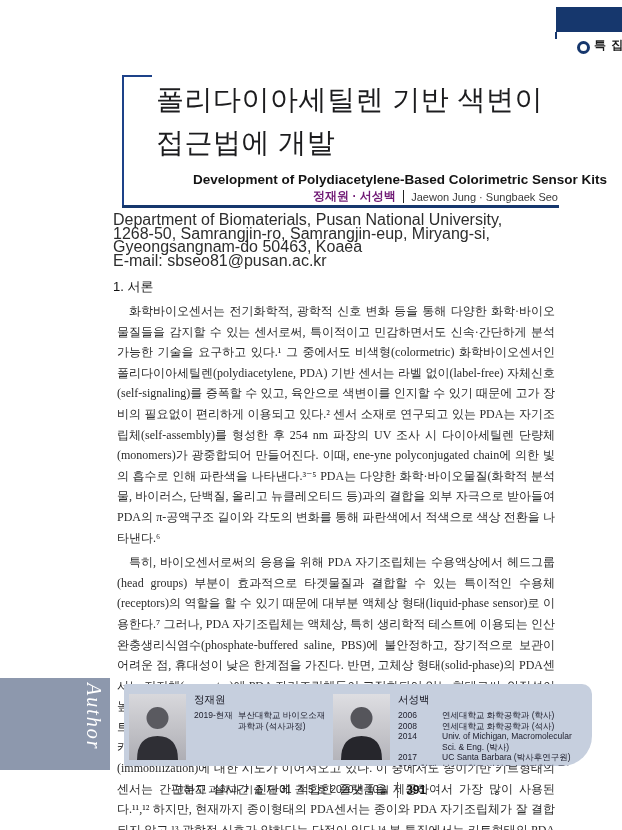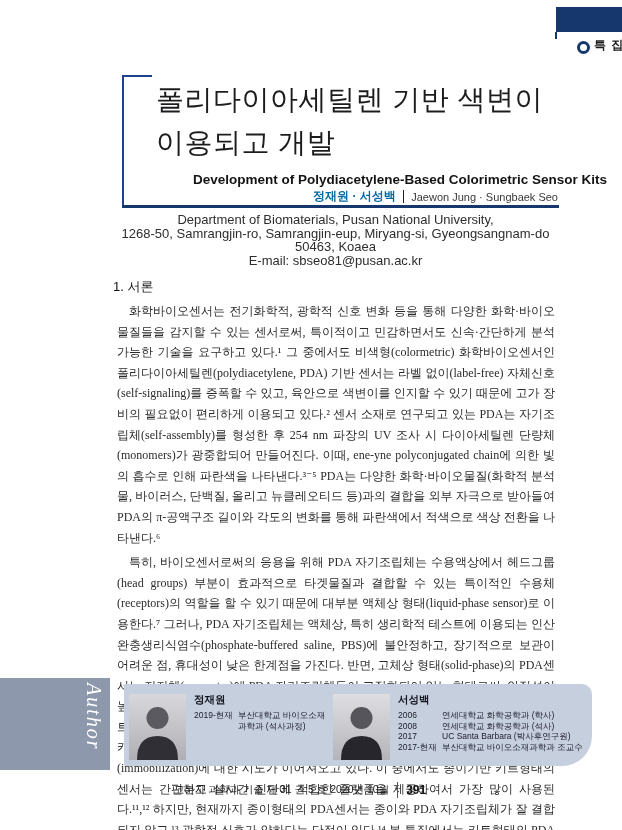--- a/index.html
+++ b/index.html
@@ -16,46 +16,46 @@
   .badge-label{font-size:12px;font-weight:bold;color:#1b1b1b;letter-spacing:1px;white-space:nowrap;}
   
   .bracket-top{position:absolute;left:122px;top:75px;width:30px;height:2px;background:#1d4289;}
   .bracket-left{position:absolute;left:122px;top:75px;width:2px;height:132px;background:#1d4289;}
   .rule-authors{position:absolute;left:122px;top:205px;width:437px;height:3px;background:#16376d;}
   .title{position:absolute;left:156px;top:78px;width:420px;font-size:28px;line-height:43px;
          font-weight:500;color:#1c1c1e;letter-spacing:.5px;}
   .subtitle{position:absolute;left:157px;top:172px;width:420px;font-size:13.5px;font-weight:bold;color:#141414;padding-left:36px;}
   .authors-line{position:absolute;left:113px;top:188px;width:445px;display:flex;justify-content:flex-end;
                 align-items:center;gap:7px;}
-  .authors-kr{font-size:12px;font-weight:bold;color:#0369a1;}
+  .authors-kr{font-size:12px;font-weight:bold;color:#701a75;}
   .authors-divider{width:1.5px;height:13px;background:#222;}
   .authors-en{font-size:11px;color:#3a3a3a;}
-  .affiliation{position:absolute;left:113px;top:213px;width:445px;text-align:center;
-               font-size:13px;line-height:13.5px;color:#2d2d2d;}
+  .affiliation{position:absolute;left:113px;top:213px;width:445px;text-align:left;
+               font-size:16px;line-height:13.5px;color:#2d2d2d;}
   
   .section-heading{position:absolute;left:113px;top:278px;font-size:13px;font-weight:normal;color:#111;}
   .body-text{position:absolute;left:113px;top:297px;width:446px;
              font-family:"Liberation Serif","DejaVu Serif",serif;
              font-size:12px;line-height:20.6px;color:#2a2a2a;text-align:justify;}
   .body-text p{margin:4px;text-indent:1em;overflow-wrap:break-word;}
   
   .author-banner{position:absolute;left:0;top:678px;width:110px;height:92px;background:#8d98ad;}
   .author-banner-label{position:absolute;right:5px;top:5px;height:84px;writing-mode:vertical-rl;
       font-family:"Liberation Serif","DejaVu Serif",serif;font-style:italic;color:#ffffff;
       font-size:20px;letter-spacing:2px;}
   .author-panel{position:absolute;left:124px;top:684px;width:468px;height:82px;background:#c6cfde;
       border-radius:2px 10px 30px 2px;overflow:hidden;}
   .photo{position:absolute;width:57px;height:66px;top:10px;background:#b9bcc2;overflow:hidden;}
   .photo-1{left:5px;}
   .photo-2{left:209px;}
   .photo svg{display:block;}
   .profile{position:absolute;top:9px;}
   .profile-1{left:70px;width:138px;}
   .profile-2{left:274px;width:188px;}
-  .profile-name{font-size:10.5px;font-weight:bold;color:#15151f;margin-bottom:3px;}
+  .profile-name{font-size:10.5px;font-weight:normal;color:#15151f;margin-bottom:3px;}
   .history-row{display:flex;font-size:8.5px;line-height:10.6px;color:#1c1c2a;}
   .history-year{flex:0 0 44px;}
   .history-desc{flex:1;}
   
   .footer{position:absolute;left:0;top:782px;width:600px;display:flex;justify-content:center;
           align-items:center;gap:8px;}
   .footer-journal{font-size:10.5px;color:#1d1d1d;}
   .footer-divider{width:1px;height:16px;background:#555;}
   .footer-page{font-size:12px;font-weight:bold;color:#111;}
 </style>
@@ -68,21 +68,21 @@
   <div class="badge-connector"></div>
   <div class="badge">
     <span class="badge-ring"></span>
     <span class="badge-label">특 집</span>
   </div>
 
   <div class="bracket-top"></div>
   <div class="bracket-left"></div>
   <div class="title">
     <div>폴리다이아세틸렌 기반 색변이</div>
-    <div>이용되고 개발</div>
+    <div>접근법에 개발</div>
   </div>
   <div class="subtitle">Development of Polydiacetylene-Based Colorimetric Sensor Kits</div>
 
   <div class="authors-line">
     <span class="authors-kr">정재원 · 서성백</span>
     <span class="authors-divider"></span>
     <span class="authors-en">Jaewon Jung · Sungbaek Seo</span>
   </div>
   <div class="rule-authors"></div>
 
@@ -143,20 +143,24 @@
       <div class="profile-name">서성백</div>
       <div class="history-row">
         <span class="history-year">2006</span>
         <span class="history-desc">연세대학교 화학공학과 (학사)</span>
       </div>
       <div class="history-row">
         <span class="history-year">2008</span>
         <span class="history-desc">연세대학교 화학공학과 (석사)</span>
       </div>
       <div class="history-row">
+        <span class="history-year">2014</span>
+        <span class="history-desc">Univ. of Michigan, Macromolecular Sci. &amp; Eng. (박사)</span>
+      </div>
+      <div class="history-row">
         <span class="history-year">2017</span>
         <span class="history-desc">UC Santa Barbara (박사후연구원)</span>
       </div>
       <div class="history-row">
         <span class="history-year">2017-현재</span>
         <span class="history-desc">부산대학교 바이오소재과학과 조교수</span>
       </div>
     </div>
   </div>
 

